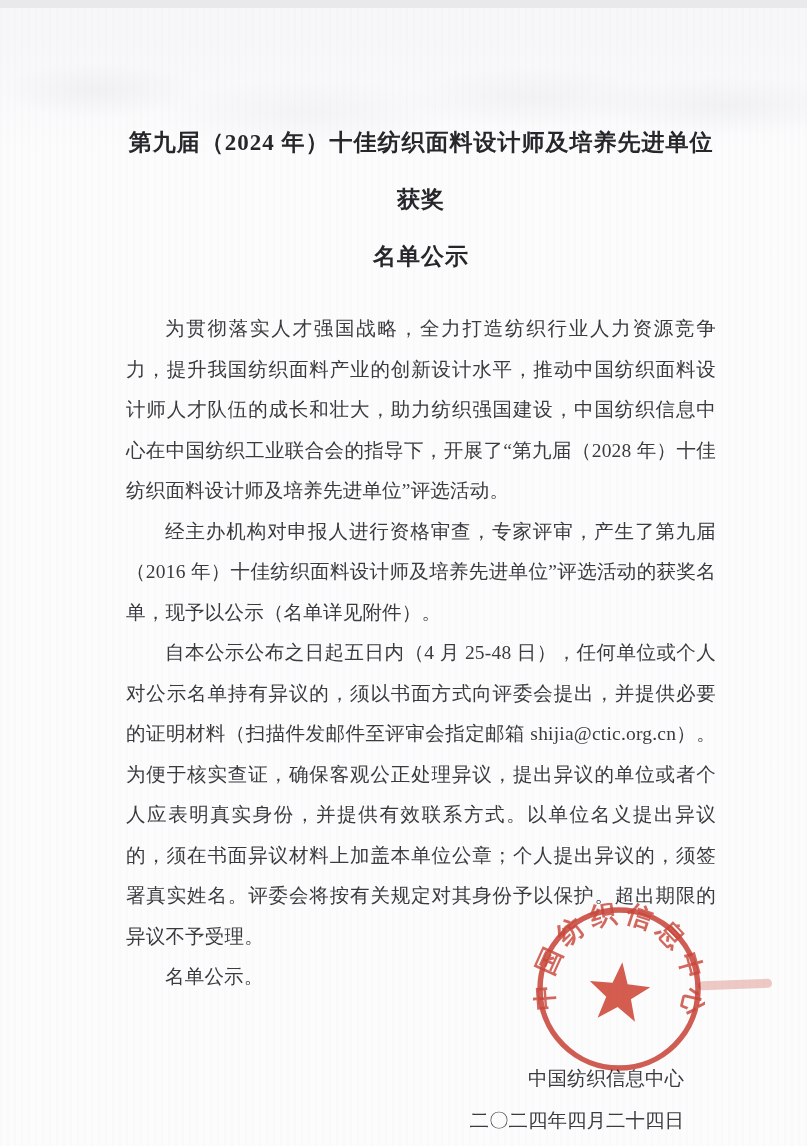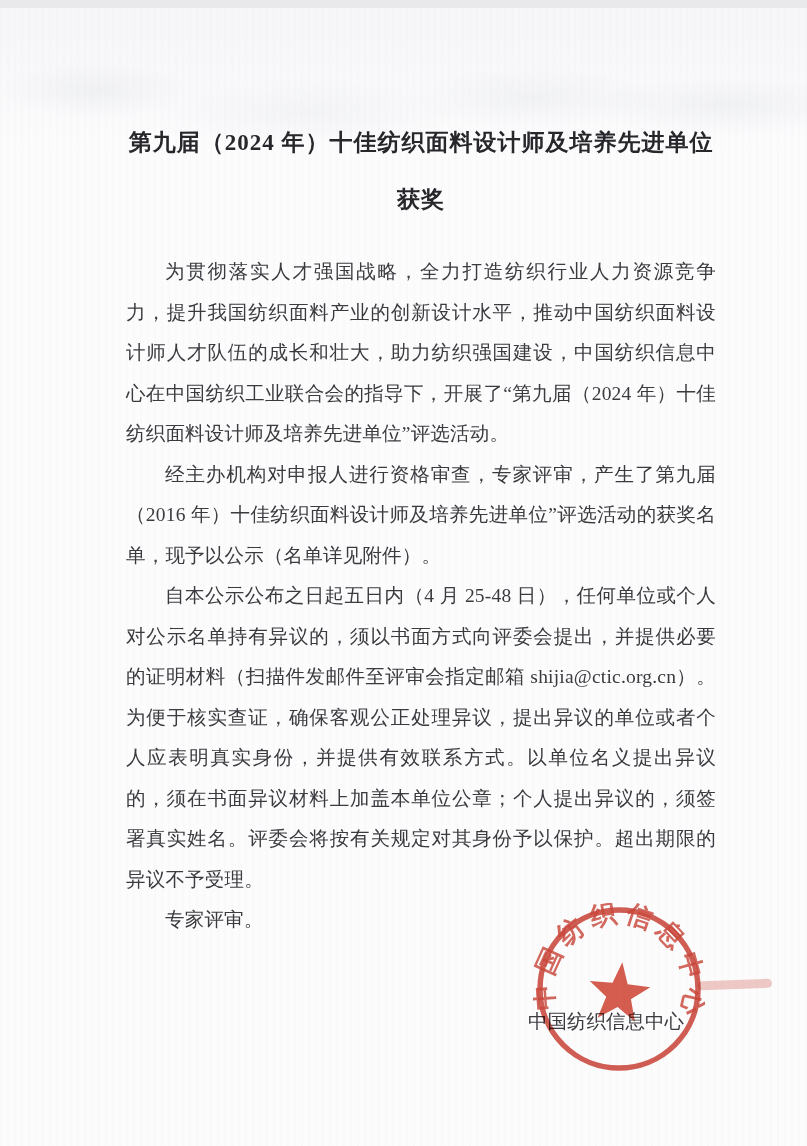--- a/index.html
+++ b/index.html
@@ -78,31 +78,33 @@
 
 <div class="page">
 
   <div class="scan-noise"></div>
   <div class="paper-grain"></div>
 
   <div class="content">
 
     <div class="title">
       <div>第九届（2024 年）十佳纺织面料设计师及培养先进单位获奖</div>
+      <div>名单公示</div>
     </div>
 
     <div class="body-text">
-        <p>为贯彻落实人才强国战略，全力打造纺织行业人力资源竞争力，提升我国纺织面料产业的创新设计水平，推动中国纺织面料设计师人才队伍的成长和壮大，助力纺织强国建设，中国纺织信息中心在中国纺织工业联合会的指导下，开展了“第九届（2024 年）十佳纺织面料设计师及培养先进单位”评选活动。</p>
+        <p>为贯彻落实人才强国战略，全力打造纺织行业人力资源竞争力，提升我国纺织面料产业的创新设计水平，推动中国纺织面料设计师人才队伍的成长和壮大，助力纺织强国建设，中国纺织信息中心在中国纺织工业联合会的指导下，开展了“第九届（2028 年）十佳纺织面料设计师及培养先进单位”评选活动。</p>
         <p>经主办机构对申报人进行资格审查，专家评审，产生了第九届（2016 年）十佳纺织面料设计师及培养先进单位”评选活动的获奖名单，现予以公示（名单详见附件）。</p>
         <p>自本公示公布之日起五日内（4 月 25-48 日），任何单位或个人对公示名单持有异议的，须以书面方式向评委会提出，并提供必要的证明材料（扫描件发邮件至评审会指定邮箱 shijia@ctic.org.cn）。为便于核实查证，确保客观公正处理异议，提出异议的单位或者个人应表明真实身份，并提供有效联系方式。以单位名义提出异议的，须在书面异议材料上加盖本单位公章；个人提出异议的，须签署真实姓名。评委会将按有关规定对其身份予以保护。超出期限的异议不予受理。</p>
-        <p>专家评审。</p>
+        <p>名单公示。</p>
       </div>
 
     <div class="signature">
       <div>中国纺织信息中心</div>
+      <div>二〇二四年四月二十四日</div>
     </div>
 
   </div>
 
   <svg class="seal" viewBox="0 0 172 172" xmlns="http://www.w3.org/2000/svg">
     <circle cx="86" cy="86" r="79" fill="none" stroke="#c8392b" stroke-width="5.5" opacity=".88"></circle>
     <polygon points="86,59 93.6,80.5 116.4,81.1 98.4,95 104.8,116.9 86,104 67.2,116.9 73.6,95 55.6,81.1 78.4,80.5" fill="#cb3220" opacity=".85" transform="rotate(6 86 91)"></polygon>
     <defs>
       <path id="sealArc" d="M 24 110 A 66.5 66.5 0 1 1 148 110" fill="none"></path>
     </defs>

